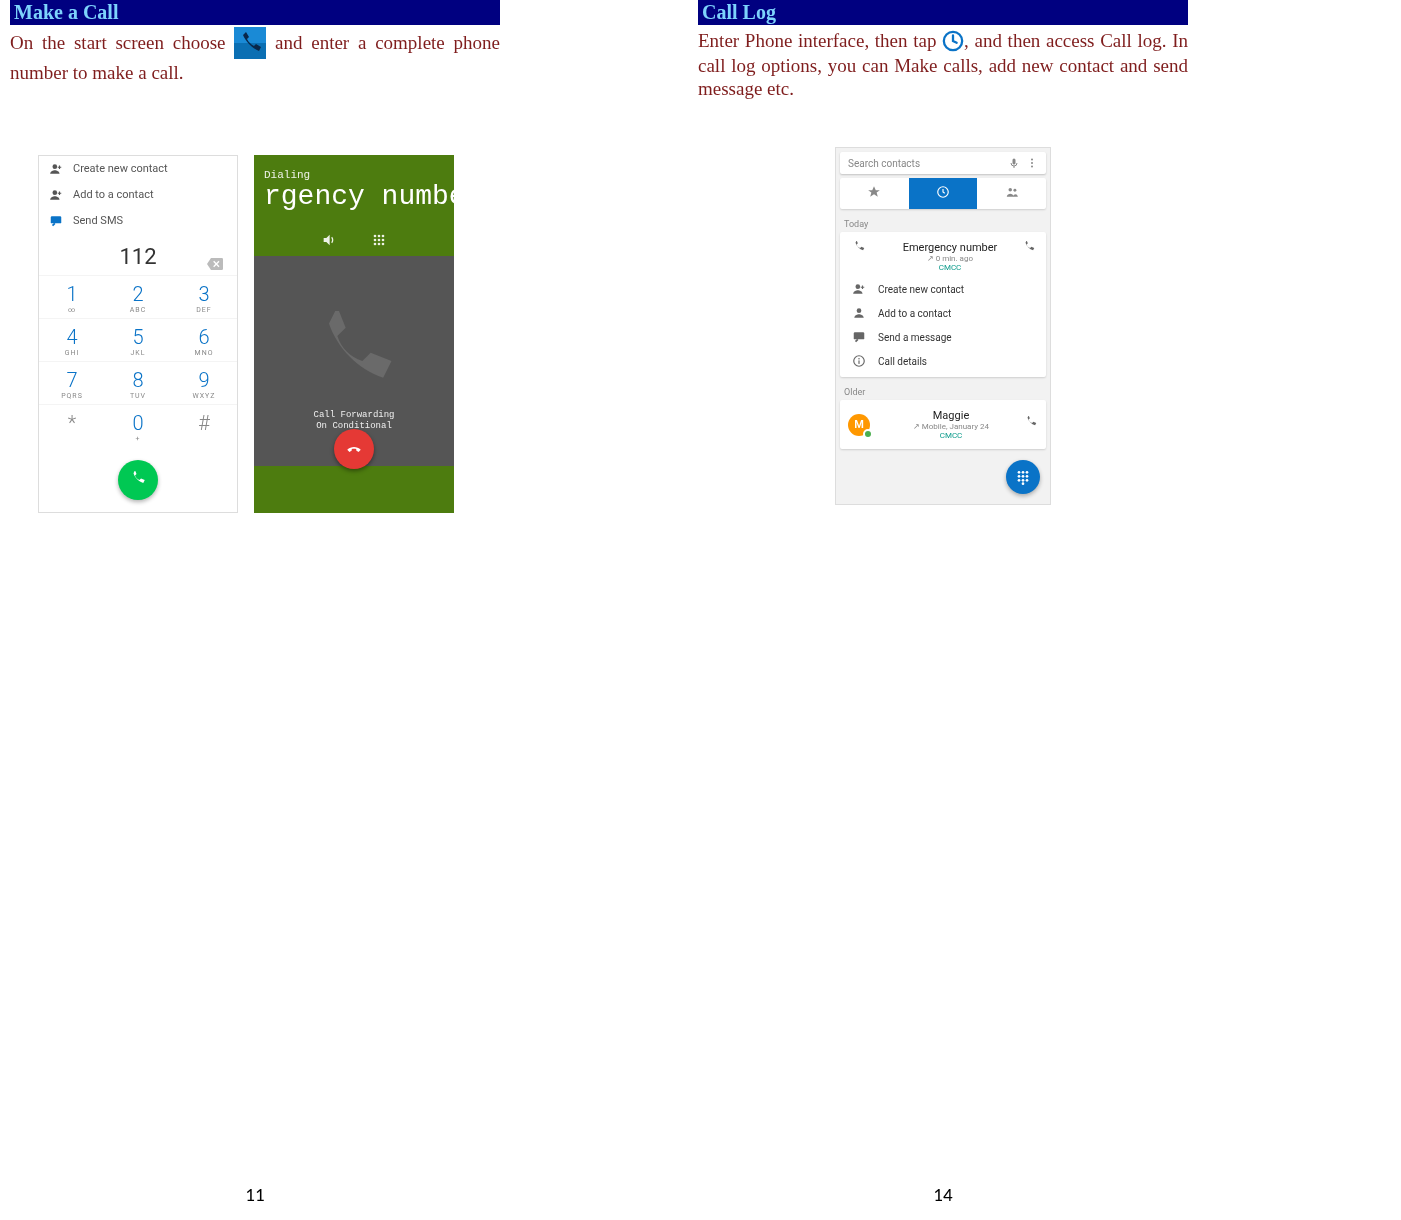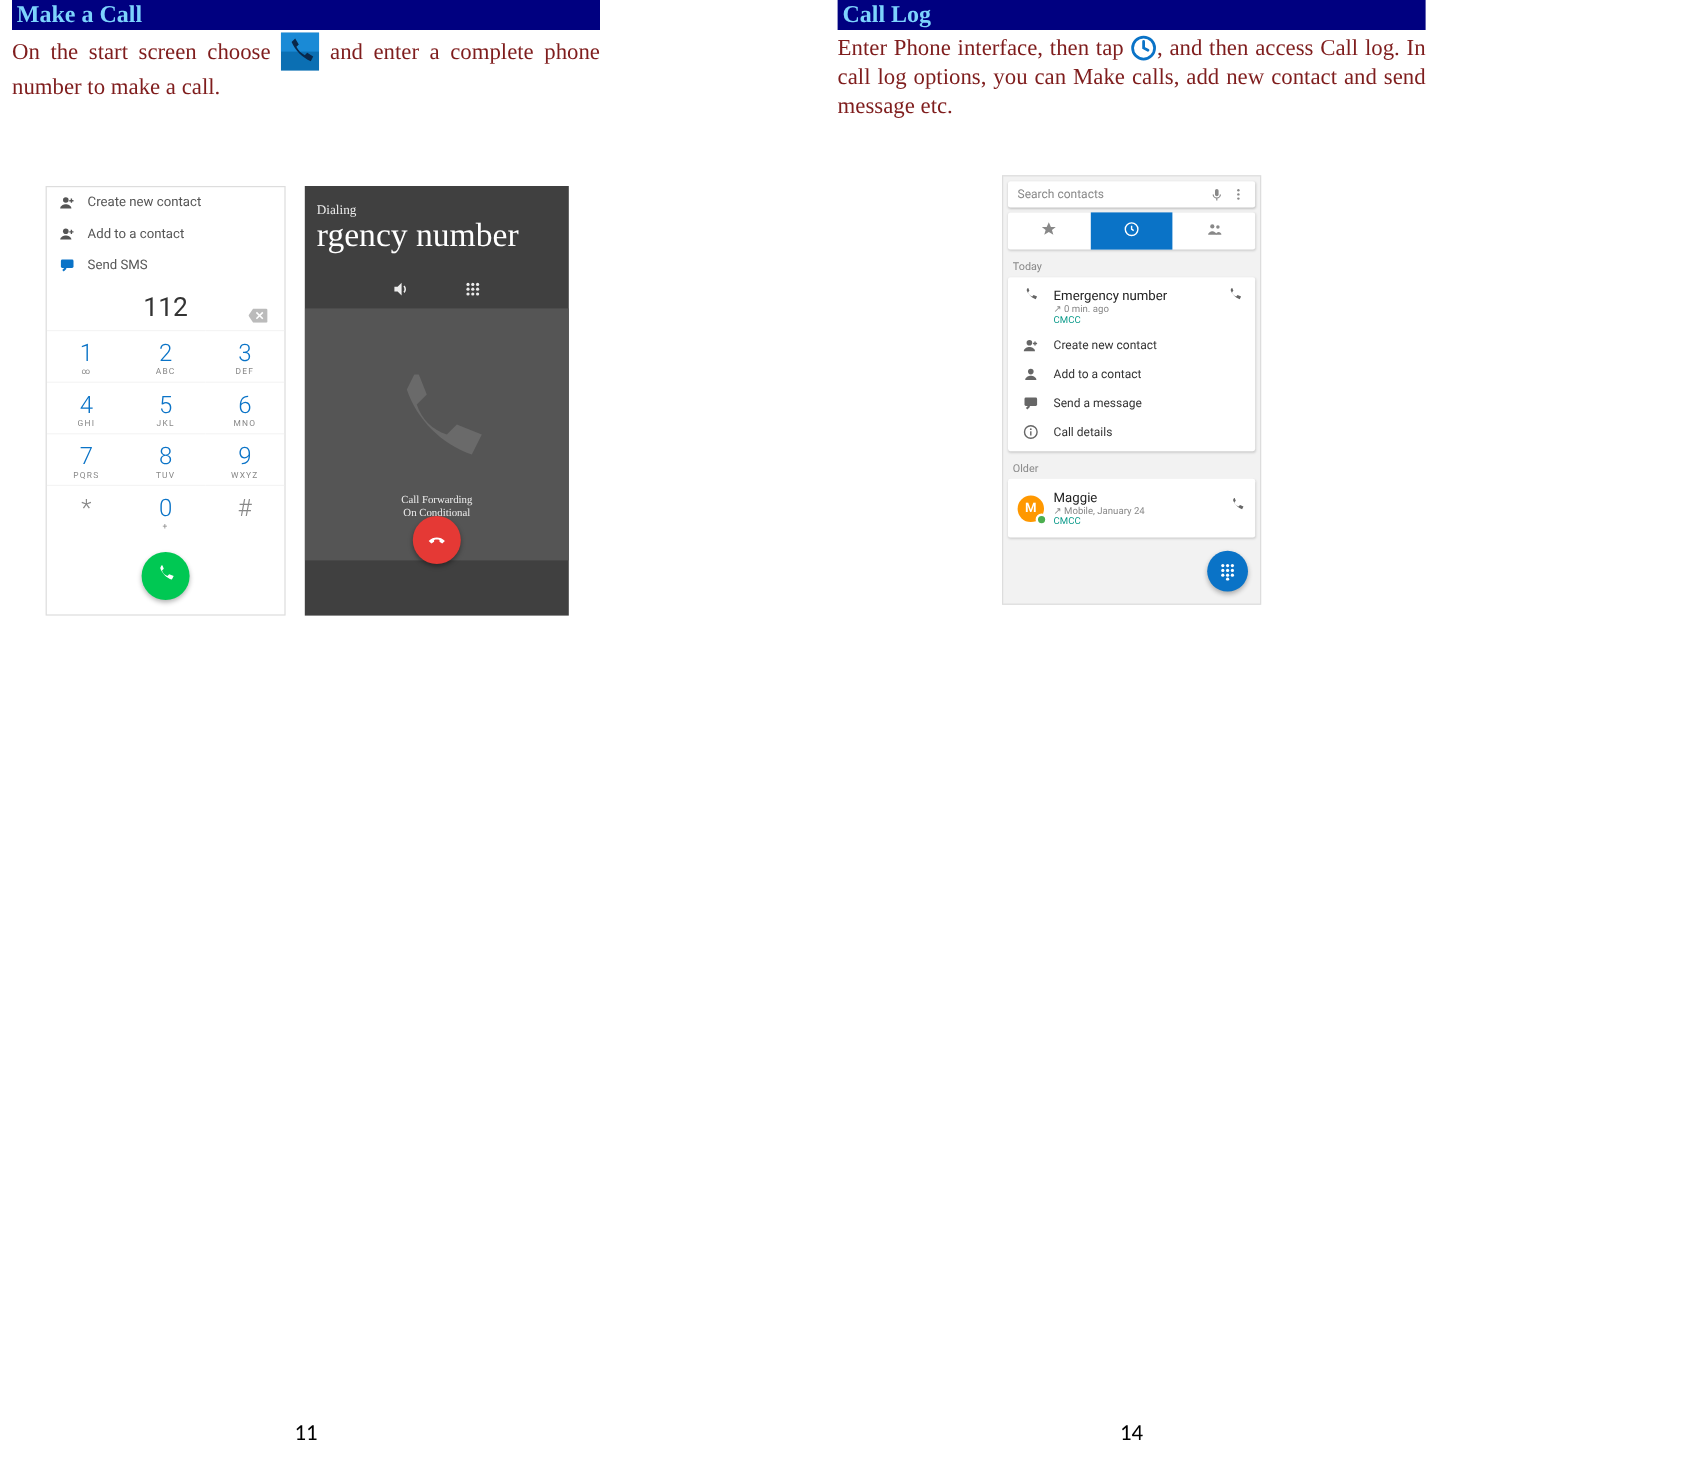--- a/index.html
+++ b/index.html
@@ -106,26 +106,26 @@
     height: 40px;
     border-radius: 50%;
     background: #00c853;
     display: flex;
     align-items: center;
     justify-content: center;
     box-shadow: 0 2px 4px rgba(0,0,0,0.3);
   }
   
   .incall {
-    background: #404040;
+    background: #4d7c0f;
     color: #fff;
-    width: 220px;
+    width: 200px;
     height: 358px;
     position: relative;
-    font-family: Liberation Serif, serif;
+    font-family: Liberation Mono, monospace;
     overflow: hidden;
   }
   .incall .status { font-size: 11px; padding: 14px 10px 0; opacity: .9; }
   .incall .big { font-size: 28px; padding: 0 10px 12px; white-space: nowrap; }
   .incall .icon-row {
     display: flex;
     justify-content: space-around;
     padding: 8px 50px;
     opacity: .9;
   }
@@ -191,20 +191,21 @@
   .calllog-tabs .active { background:#0a73c7; }
   .calllog-section-label {
     font-size:9px; color:#888; padding:6px 8px 3px;
   }
   .calllog-card {
     background:#fff;
     margin:0 4px 4px;
     border-radius:2px;
     box-shadow:0 1px 2px rgba(0,0,0,.15);
     padding: 4px 0;
+    text-align: center;
   }
   .cl-row { display:flex; align-items:center; padding:5px 10px; font-size:10px; color:#333; }
   .cl-row .ico { width:18px; margin-right:10px; display:flex; justify-content:center; color:#666; }
   .cl-row.head { align-items:flex-start; }
   .cl-row.head .info { flex:1; }
   .cl-row.head .info .title { font-size:11px; color:#222; }
   .cl-row.head .info .sub { font-size:8px; color:#888; }
   .cl-row.head .info .carrier { font-size:8px; color:#0a9a8a; }
   .cl-row .right-ico { color:#666; }
   .avatar-circle { width:22px;height:22px;border-radius:50%;background:#ff9800;color:#fff;display:flex;align-items:center;justify-content:center;font-size:11px;font-weight:600;margin-right:8px; position:relative;}

